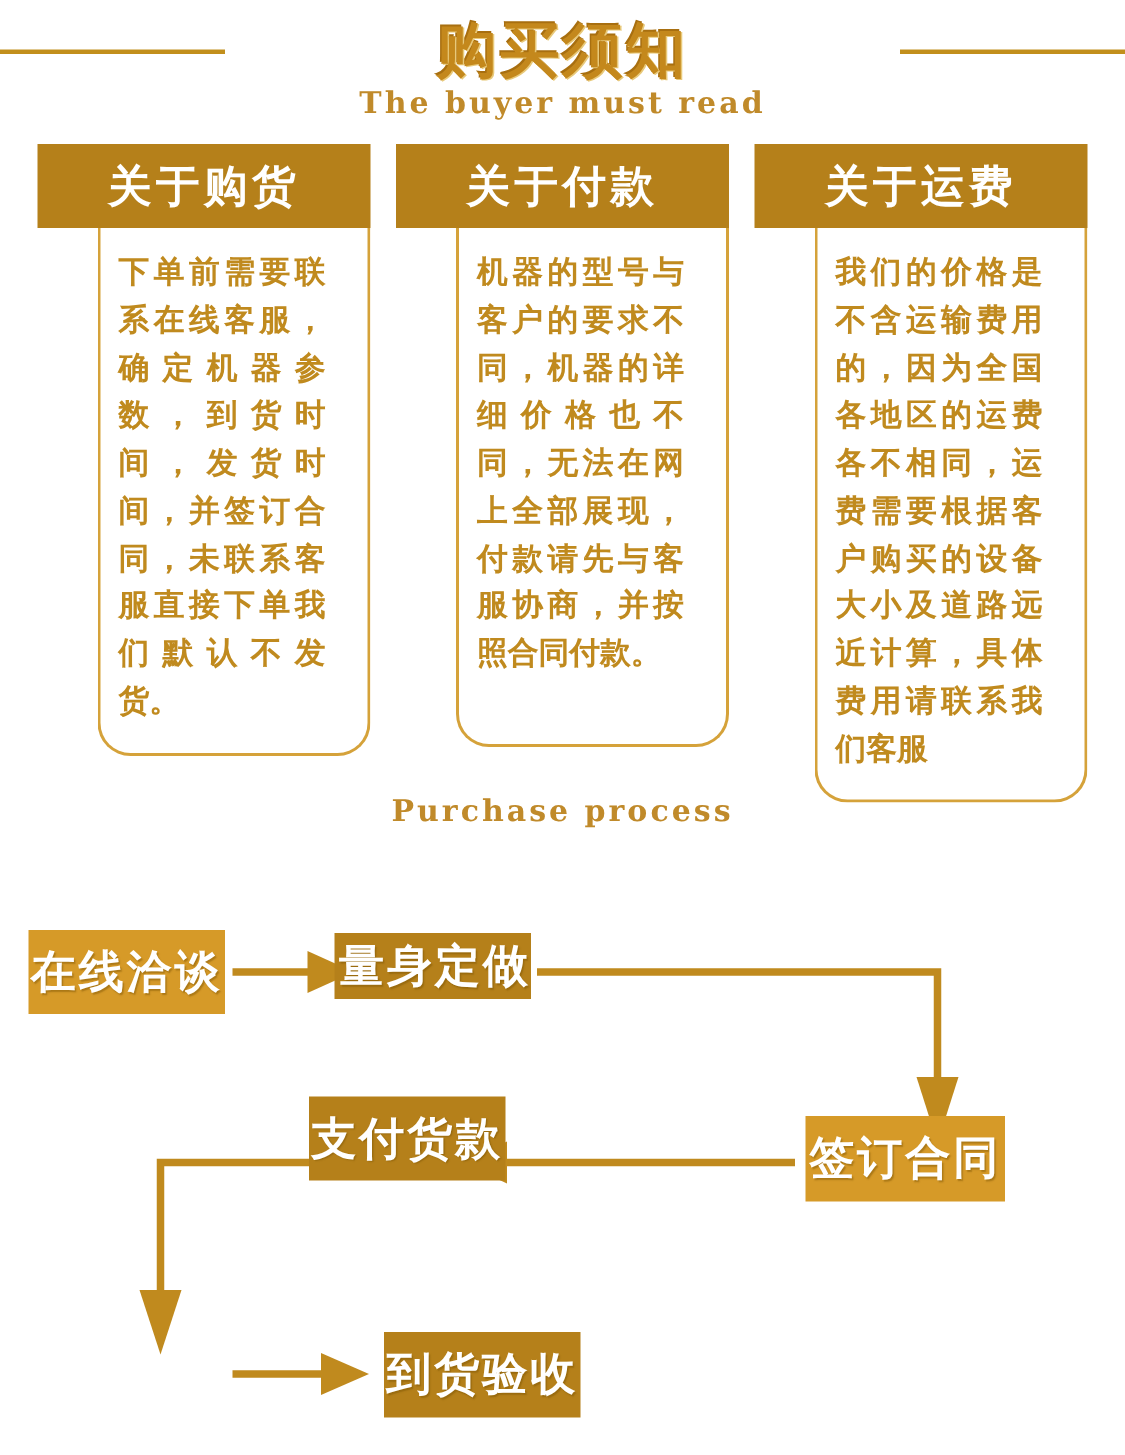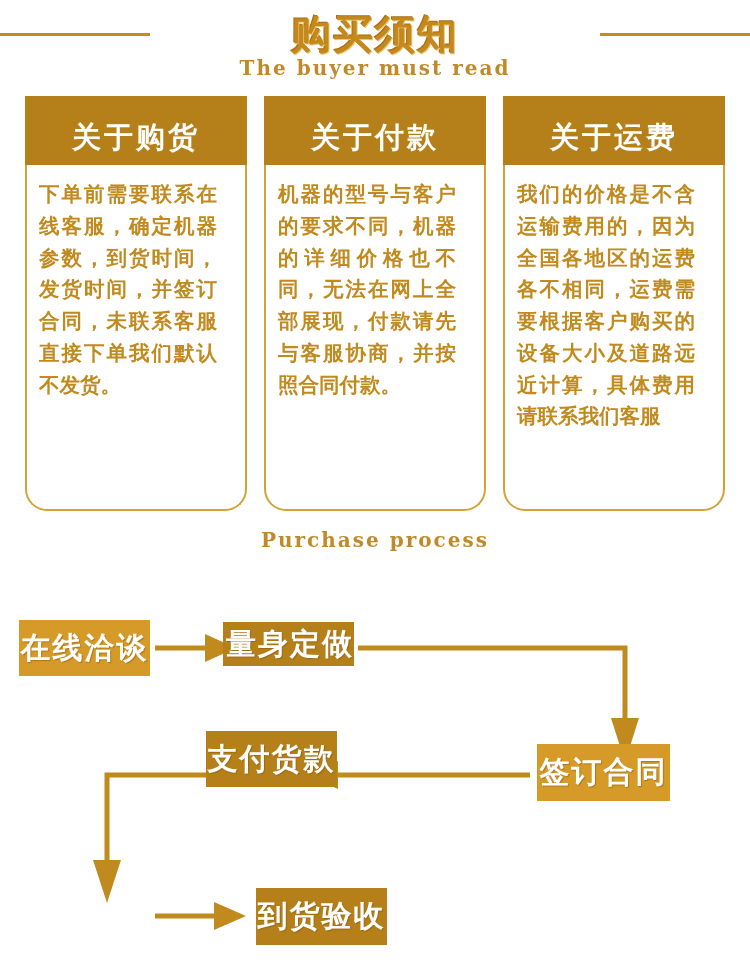--- a/index.html
+++ b/index.html
@@ -65,39 +65,40 @@
     flex-direction: column;
   }
   .card-head {
     background: #b5801a;
     color: #ffffff;
     font-family: "DejaVu Sans", "Liberation Sans", sans-serif;
     font-size: 29px;
     font-weight: bold;
     letter-spacing: 3px;
     text-align: center;
-    padding: 27px 0 13px 0;
+    padding: 14px 0 13px 0;
     line-height: 1;
   }
   .card-body {
     border: 2px solid #d5a23a;
     border-top: none;
     border-bottom-left-radius: 22px;
     border-bottom-right-radius: 22px;
     background: #ffffff;
     padding: 14px 28px 18px 12px;
     min-height: 346px;
     font-family: "DejaVu Serif", "Liberation Serif", serif;
     font-size: 20.5px;
     font-weight: bold;
     line-height: 1.55;
     color: #c08a1e;
     letter-spacing: 0px;
     text-align: justify;
     text-justify: inter-character;
+    margin-left: 40px;
   }
 
   
   .flow {
     position: absolute;
     left: 0;
     top: 610px;
     width: 750px;
     height: 360px;
   }

